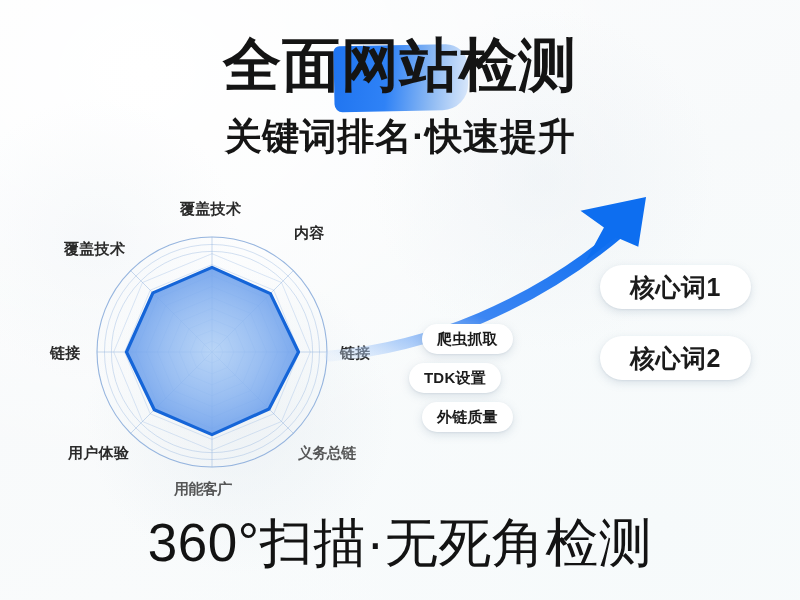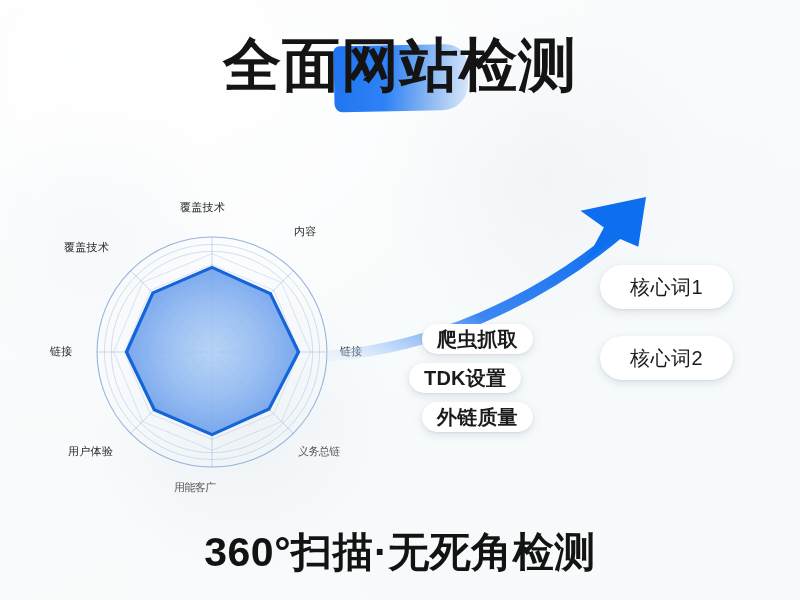--- a/index.html
+++ b/index.html
@@ -75,41 +75,41 @@
     font-weight: 700;
     letter-spacing: 0.5px;
     color: #151515;
     white-space:nowrap;
   }
 
   .footline {
     position:absolute;
     bottom: 20px; left:0; right:0;
     text-align:center;
-    font-size: 41px;
-    font-weight: 700;
+    font-size: 53px;
+    font-weight: 400;
     letter-spacing: 0.5px;
     color: #131313;
     white-space:nowrap;
   }
 
   
   .radar-block {
     position:absolute;
     left: 62px;
     top: 196px;
     width: 320px;
     height: 312px;
   }
   .radar-svg { position:absolute; left:0; top:0; }
 
   .radar-label {
     position:absolute;
-    font-size: 11px;
-    font-weight: 400;
+    font-size: 15px;
+    font-weight: 700;
     color: #2a2a2a;
     white-space:nowrap;
     letter-spacing:.3px;
   }
   .radar-label.blur-b { filter: blur(.45px); opacity:.78; letter-spacing:-.6px; }
 
   
   .arrow-svg {
     position:absolute;
     left: 300px; top: 178px;
@@ -124,44 +124,45 @@
     box-shadow: 0 3px 10px rgba(120,140,165,.22), 0 1px 2px rgba(120,140,165,.14);
     display:flex;
     align-items:center;
     justify-content:center;
     color:#1b1b1b;
     white-space:nowrap;
   }
   .pill-sm {
     height: 30px;
     padding: 0 15px;
-    font-size: 20px;
+    font-size: 15px;
     font-weight: 600;
     letter-spacing:.2px;
   }
   .pill-lg {
     height: 44px;
     padding: 0 30px;
-    font-size: 20px;
-    font-weight: 400;
+    font-size: 25px;
+    font-weight: 700;
     letter-spacing:.5px;
   }
 </style>
 </head>
 <body>
 
 <div class="poster">
   <div class="grain"></div>
 
   <div class="headline-wrap">
     <div class="headline">
       <span class="hl-seg">全面</span><span class="hl-highlight">网站</span><span class="hl-seg">检测</span>
     </div>
   </div>
 
+  <div class="subhead">关键词排名·快速提升</div>
 
   <div class="radar-block">
     <svg class="radar-svg" width="320" height="312" viewBox="0 0 320 312">
       <defs>
         <radialGradient id="radFill" cx="50%" cy="50%" r="50%">
           <stop offset="0%" stop-color="#aaccf6" stop-opacity="0.80"></stop>
           <stop offset="55%" stop-color="#8cb6f1" stop-opacity="0.86"></stop>
           <stop offset="100%" stop-color="#6fa1ec" stop-opacity="0.92"></stop>
         </radialGradient>
         <linearGradient id="ringFade" x1="0" y1="0" x2="1" y2="1">

